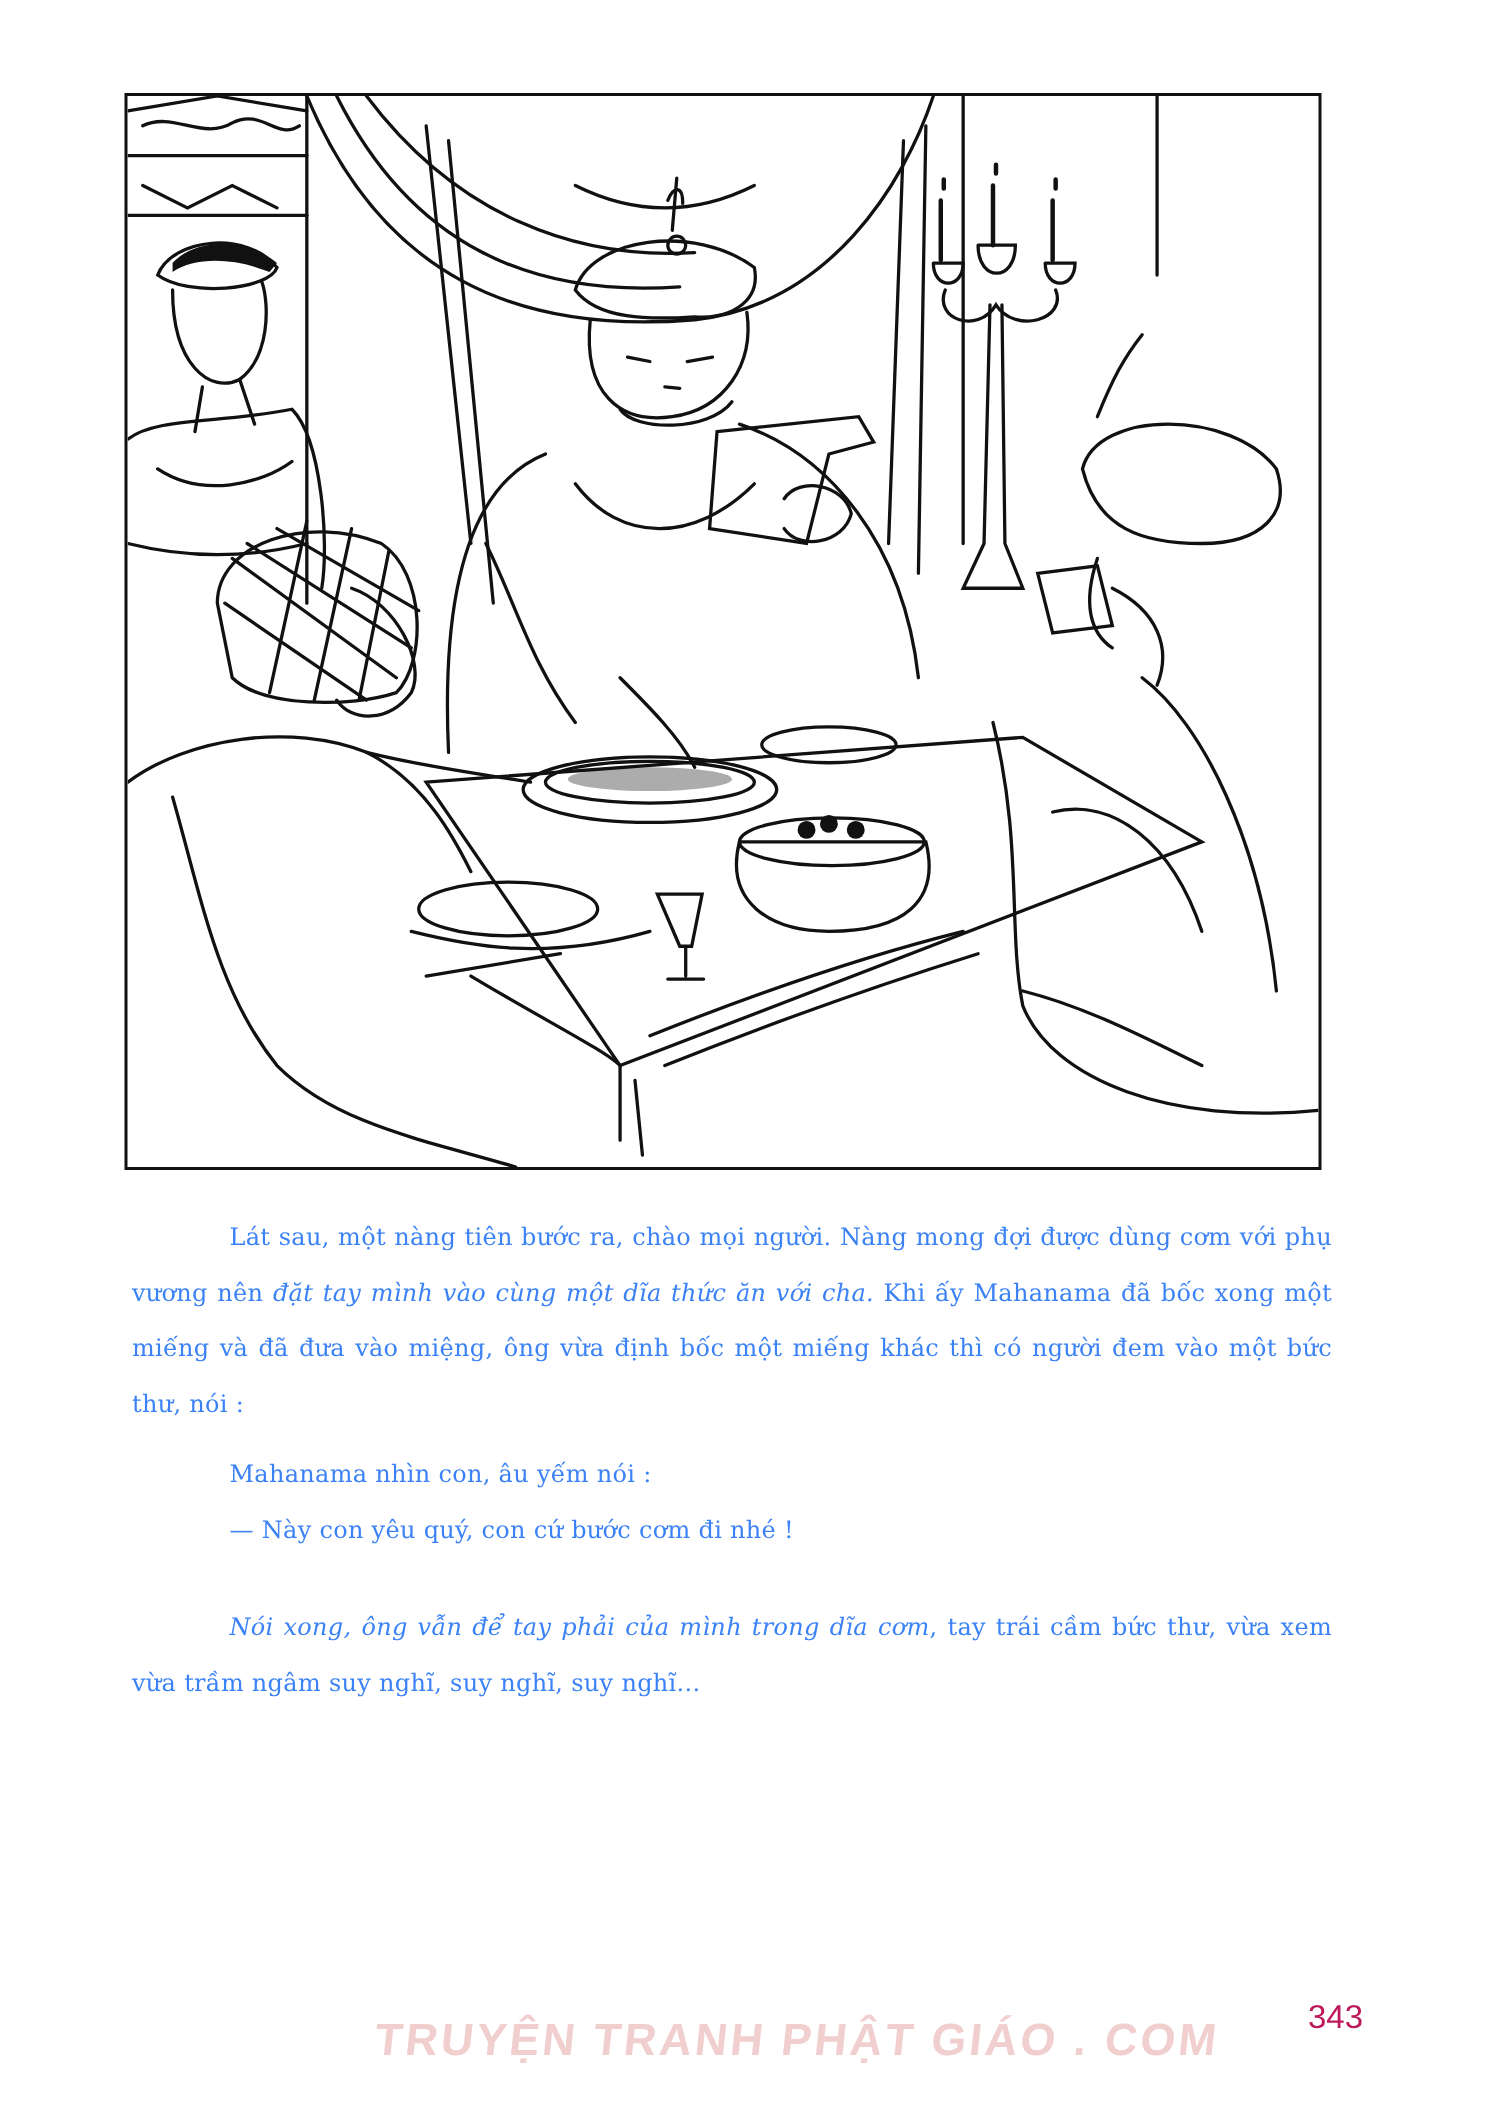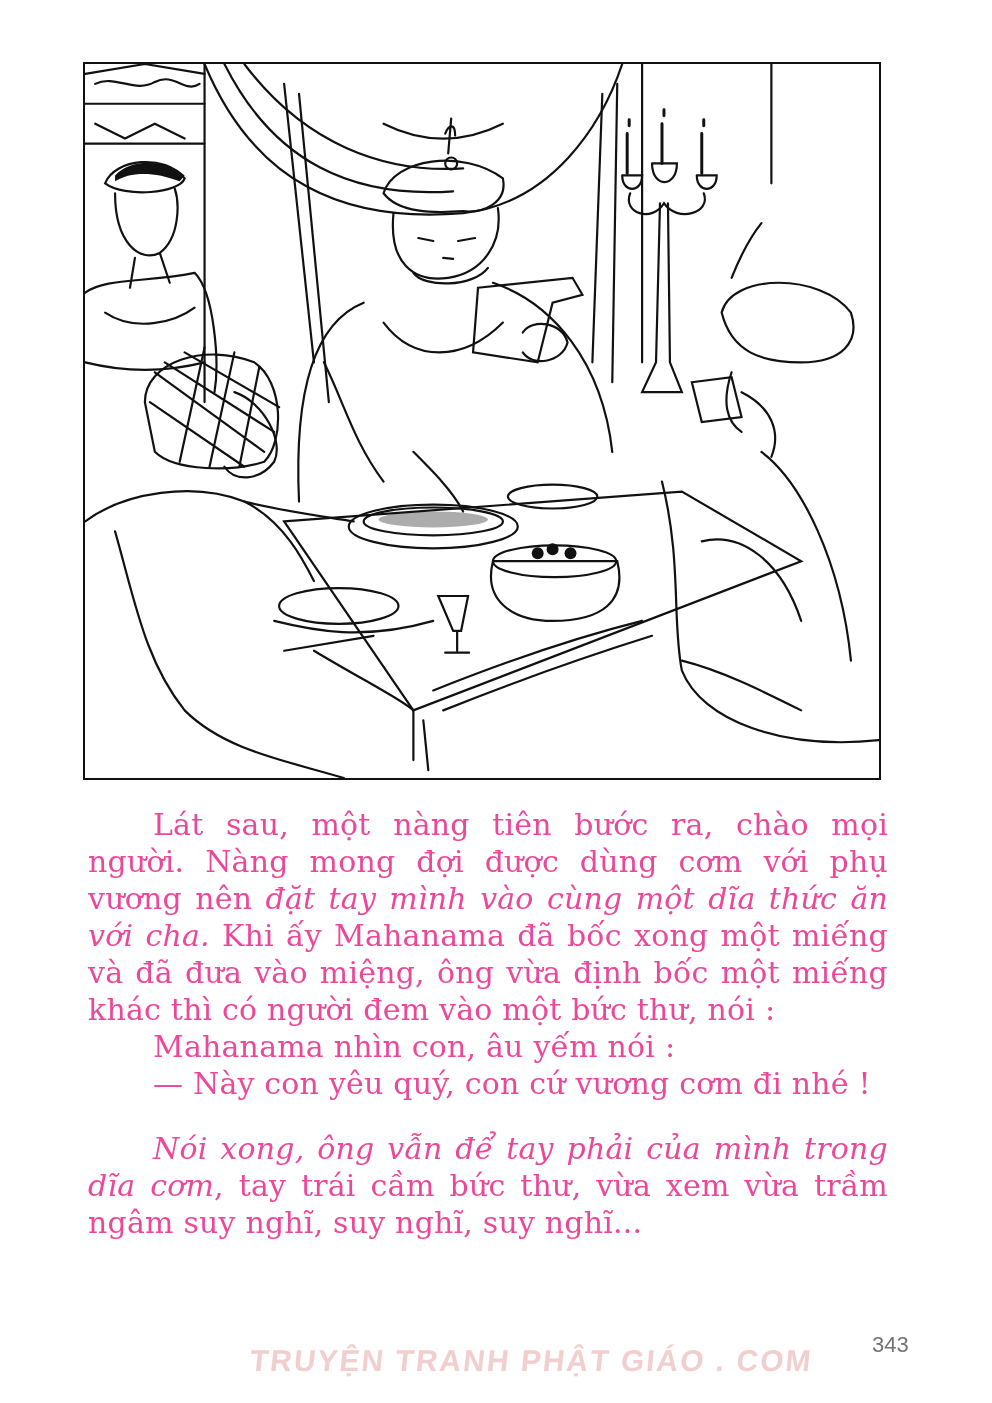--- a/index.html
+++ b/index.html
@@ -4,31 +4,31 @@
 <style>
   html, body { margin: 0; padding: 0; background: #ffffff; }
   body { width: 992px; height: 1403px; position: relative; overflow: hidden; font-family: "DejaVu Serif", serif; color: #111; }
   .illustration {
     position: absolute; left: 83px; top: 62px; width: 798px; height: 718px;
     border: 2px solid #111; box-sizing: border-box; background: #fff; overflow: hidden;
   }
   .illustration svg { width: 100%; height: 100%; display: block; }
   .text-block {
     position: absolute; left: 88px; top: 806px; width: 800px;
-    font-family: "DejaVu Serif", serif; font-size: 30px; line-height: 37px; color: #ec4899;
+    font-family: "DejaVu Serif", serif; font-size: 16px; line-height: 37px; color: #3b82f6;
     letter-spacing: 0.2px;
   }
   .para { margin: 0; text-align: justify; text-align-last: left; }
   .indent { text-indent: 65px; }
-  .gap { margin-top: 0; }
+  .gap { margin-top: 10px; }
   .gap2 { margin-top: 28px; }
   em { font-style: italic; }
   .page-number {
     position: absolute; left: 872px; top: 1332px;
-    font-family: "Liberation Sans", sans-serif; font-size: 22px; color: #737373;
+    font-family: "Liberation Sans", sans-serif; font-size: 22px; color: #be185d;
   }
   .watermark {
     position: absolute; left: 250px; top: 1344px;
     font-family: "Liberation Sans", sans-serif; font-size: 30px; font-weight: bold;
     color: #f1cfcf; letter-spacing: 2px; transform: skewX(-6deg);
   }
 </style>
 </head>
 <body>
 
@@ -125,18 +125,18 @@
         <circle cx="470" cy="488" r="6"></circle>
         <circle cx="488" cy="492" r="6"></circle>
       <path d="M30 112 C 45 95, 80 95, 100 112 L 95 118 C 70 108, 45 108, 30 118 Z"></path>
     </g>
   </svg>
 </div>
 
 <div class="text-block">
   <p class="para indent"><span>Lát sau, một nàng tiên bước ra, chào mọi người. Nàng mong đợi được dùng cơm với phụ vương nên </span><em>đặt tay mình vào cùng một dĩa thức ăn với cha.</em><span> Khi ấy Mahanama đã bốc xong một miếng và đã đưa vào miệng, ông vừa định bốc một miếng khác thì có người đem vào một bức thư, nói :</span></p>
   <p class="para indent gap">Mahanama nhìn con, âu yếm nói :</p>
-  <p class="para indent">— Này con yêu quý, con cứ vương cơm đi nhé !</p>
+  <p class="para indent">— Này con yêu quý, con cứ bước cơm đi nhé !</p>
   <p class="para indent gap2"><em>Nói xong, ông vẫn để tay phải của mình trong dĩa cơm</em><span>, tay trái cầm bức thư, vừa xem vừa trầm ngâm suy nghĩ, suy nghĩ, suy nghĩ...</span></p>
 </div>
 
 <div class="watermark">TRUYỆN TRANH PHẬT GIÁO . COM</div>
 <div class="page-number">343</div>
 
 </body></html>

